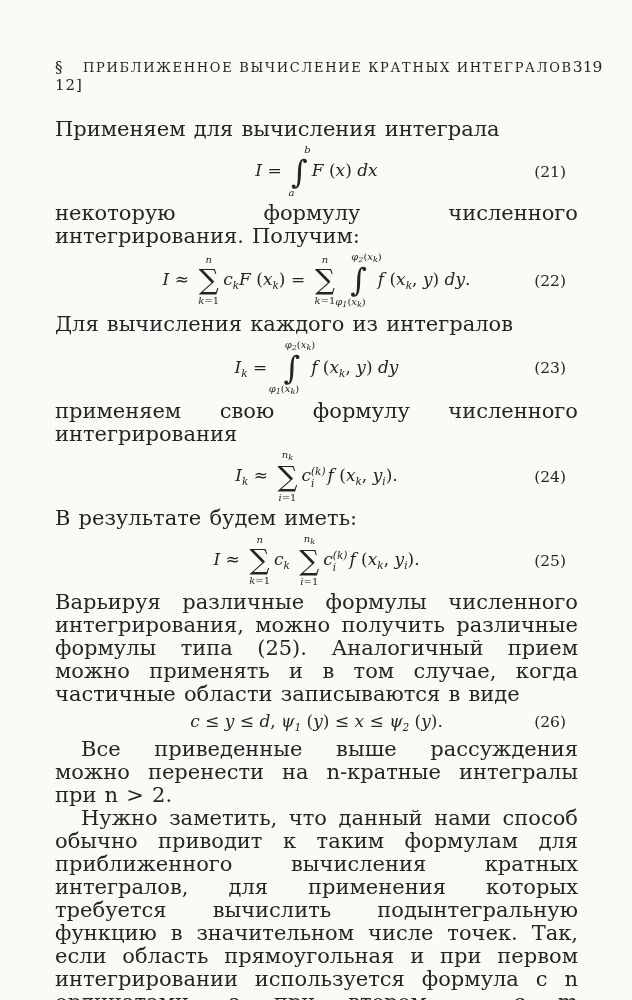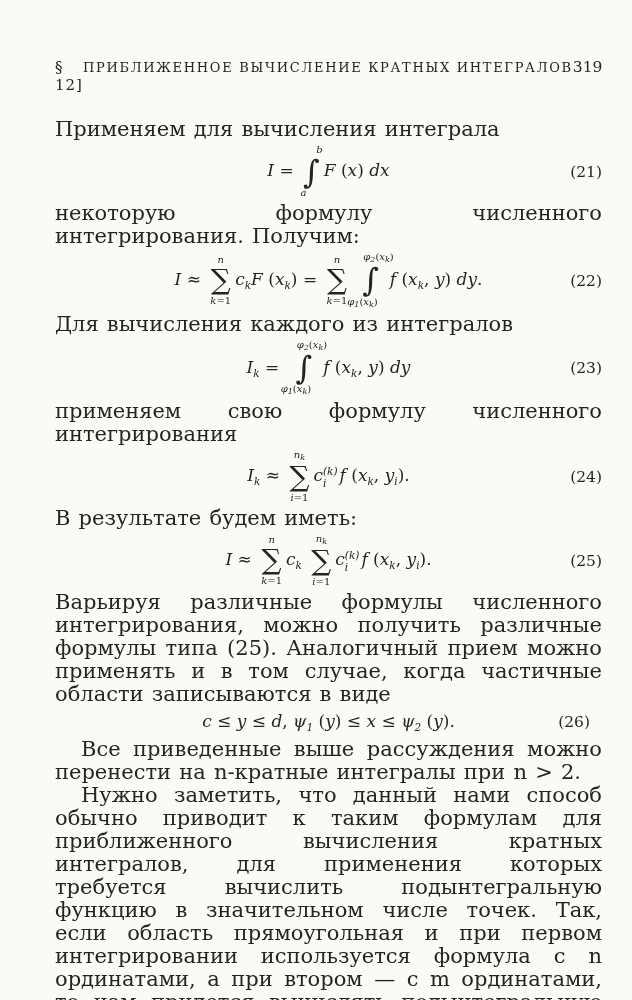--- a/index.html
+++ b/index.html
@@ -6,21 +6,21 @@
   body{
     width:632px;height:1000px;
     background:#fbfaf7;
     font-family:"DejaVu Serif","Liberation Serif",serif;
     color:#242424;
     overflow:hidden;
   }
   .page{
     box-sizing:border-box;
     width:632px;height:1000px;
-    padding:58px 30px 0 55px;
+    padding:58px 54px 0 55px;
     overflow:hidden;
   }
   .header{
     display:flex;align-items:baseline;
     margin-bottom:24px;
   }
   .header .section{font-size:15px;width:72px;letter-spacing:1px;}
   .header .title{flex:1;text-align:center;font-size:13px;letter-spacing:1.7px;white-space:nowrap;}
   .header .pagenum{font-size:15.5px;width:44px;text-align:right;}
 
@@ -32,21 +32,21 @@
     word-spacing:1.5px;
   }
   p.indent{text-indent:26px;}
 
   .equation{
     position:relative;
     display:flex;justify-content:center;align-items:center;
     margin:3px 0;
   }
   .eqnum{
-    position:absolute;right:0;top:50%;
+    position:absolute;right:12px;top:50%;
     transform:translateY(-50%);
     font-size:15.5px;font-style:normal;
   }
   .eqbody{font-size:17px;white-space:nowrap;}
 
   .mi{font-style:italic;}
   .mr{font-style:normal;}
   .msub{font-size:10.5px;font-style:italic;vertical-align:-4px;letter-spacing:0;}
   .mstack{
     display:inline-flex;flex-direction:column;align-items:flex-start;
@@ -147,21 +147,21 @@
           <span class="lim lo"><span class="mi">i</span><span class="mr">=1</span></span>
         </span><span class="mi">c</span><span class="mstack">
           <span>(k)</span>
           <span>i</span>
         </span><span class="mi">f</span><span class="mr"> (</span><span class="mi">x</span><span class="msub">k</span><span class="mr">, </span><span class="mi">y</span><span class="msub">i</span><span class="mr">).</span></span>
     <span class="eqnum">(25)</span>
   </div>
 
   <p>Варьируя различные формулы численного интегрирования, можно получить различные формулы типа (25). Аналогичный прием можно применять и в том случае, когда частичные области записываются в виде</p>
 
-  <div class="equation" style="margin:5px 12px;">
+  <div class="equation" style="margin:5px 0;">
     <span class="eqbody"><span class="mi">c</span><span class="mr"> ≤ </span><span class="mi">y</span><span class="mr"> ≤ </span><span class="mi">d</span><span class="mr">,   </span><span class="mi">ψ</span><span class="msub">1</span><span class="mr"> (</span><span class="mi">y</span><span class="mr">) ≤ </span><span class="mi">x</span><span class="mr"> ≤ </span><span class="mi">ψ</span><span class="msub">2</span><span class="mr"> (</span><span class="mi">y</span><span class="mr">).</span></span>
     <span class="eqnum">(26)</span>
   </div>
 
   <p class="indent">Все приведенные выше рассуждения можно перенести на n-кратные интегралы при n &gt; 2.</p>
 
   <p class="indent">Нужно заметить, что данный нами способ обычно приводит к таким формулам для приближенного вычисления кратных интегралов, для применения которых требуется вычислить подынтегральную функцию в значительном числе точек. Так, если область прямоугольная и при первом интегрировании используется формула с n ординатами, а при втором — с m ординатами, то нам придется вычислять подынтегральную функцию в mn точках. В связи с этим, чтобы не уменьшать точность и не увеличивать число точек, для которых нужно подсчитывать подынтегральную функцию, целесообразно использовать наиболее точные квадратурные формулы, такие, например, как формулы Гаусса и Чебышева.</p>
 
 </div>
 

